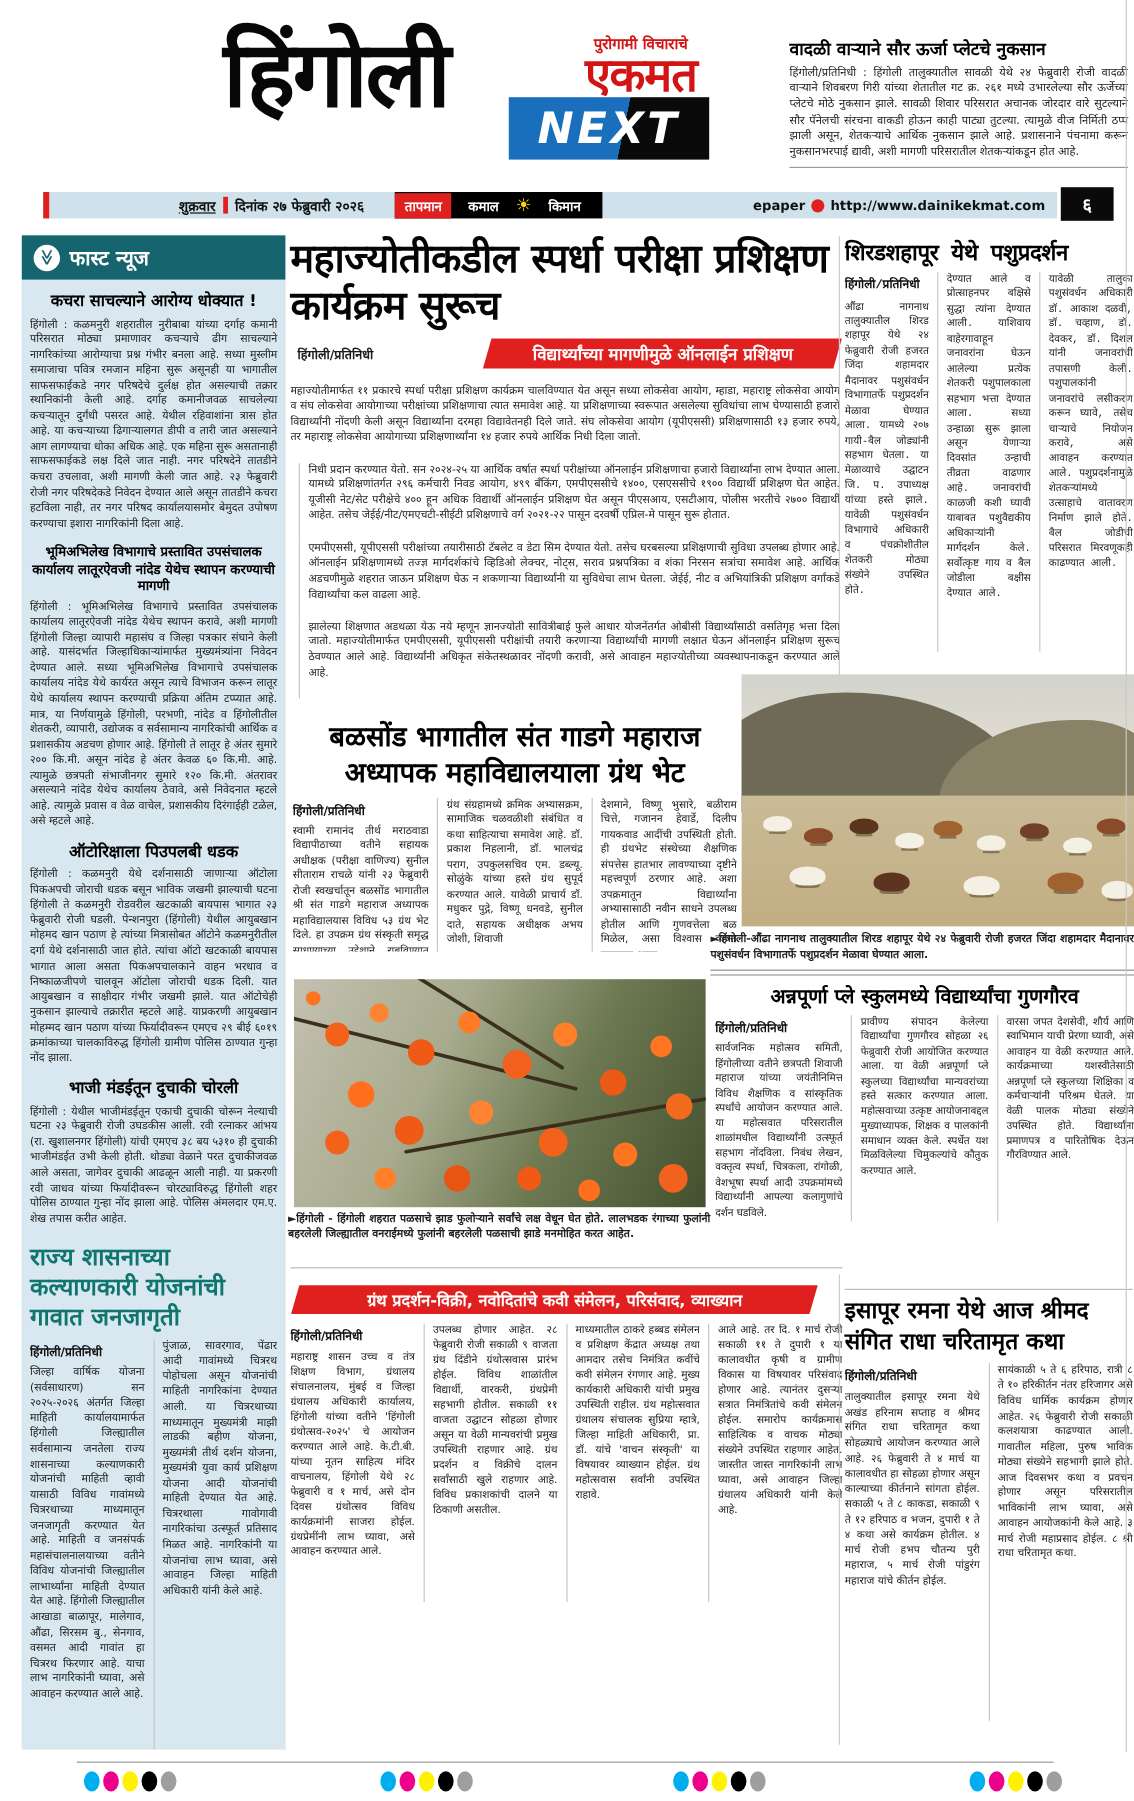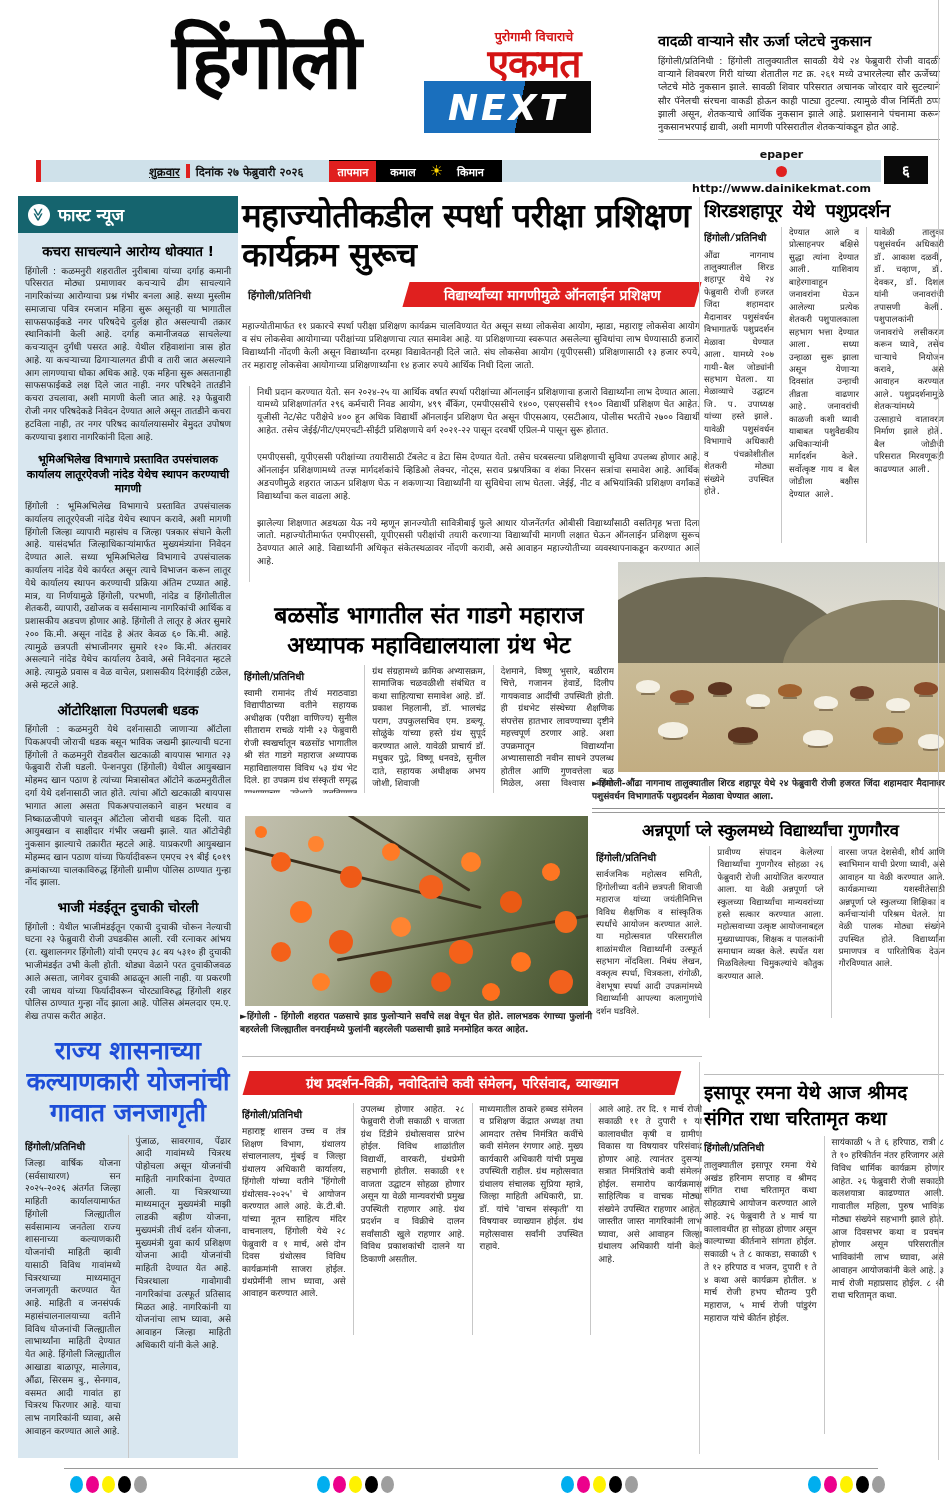--- a/index.html
+++ b/index.html
@@ -1,21 +1,21 @@
 <!DOCTYPE html>
 <html><head>
 <meta charset="utf-8">
 <style>
   html,body{margin:0;padding:0;background:#f2f2f2;}
   #page{position:relative;width:945px;height:1501px;background:#ffffff;margin:0 auto;
         font-family:"DejaVu Sans","Liberation Sans",sans-serif;color:#1b1b1b;overflow:hidden;}
   .abs{position:absolute;}
 
   
-  .mast-title{left:172px;top:22px;font-size:76px;font-weight:800;letter-spacing:-2px;color:#070707;line-height:1.05;text-align:center;}
+  .mast-title{left:186px;top:22px;font-size:76px;font-weight:800;letter-spacing:-2px;color:#070707;line-height:1.05;text-align:center;}
   .brand-block{left:468px;top:30px;width:132px;text-align:center;color:#d31414;}
   .brand-tagline{font-size:12.5px;font-weight:bold;line-height:1.1;}
   .brand-name{font-size:39px;font-weight:700;letter-spacing:-1px;line-height:1.05;}
   .next-logo{left:424px;top:81px;width:167px;height:52px;
      background:linear-gradient(102deg,#1a6fbd 0 57%,#0a0a0a 57%);
      display:flex;align-items:center;justify-content:center;}
   .next-logo span{color:#fff;font-style:italic;font-weight:900;font-size:36px;letter-spacing:3px;}
 
   
   .topright{left:658px;top:30px;width:282px;border-bottom:1px solid #9a9a9a;padding-bottom:6px;}
@@ -25,37 +25,37 @@
   
   .datebar{left:36px;top:160px;width:845px;height:22px;background:#cfe1ea;display:flex;align-items:center;}
   .bar-accent{width:5px;height:22px;background:#e0201f;}
   .bar-day{margin-left:108px;font-weight:bold;font-size:11.5px;color:#111;text-decoration:underline;}
   .bar-redsep{width:4px;height:14px;background:#e0201f;margin:0 6px;}
   .bar-date{font-weight:bold;font-size:11.5px;color:#111;}
   .tempbox{margin-left:26px;background:#000;color:#fff;display:flex;align-items:center;gap:14px;height:22px;padding-right:18px;}
   .templabel{background:#e0201f;padding:3px 8px;font-size:11px;font-weight:bold;}
   .templbl{font-size:11px;font-weight:bold;}
   .sun{color:#ffd400;font-size:15px;line-height:1;}
-  .epaper-group{margin-left:auto;margin-right:10px;display:flex;align-items:center;gap:5px;font-size:11px;font-weight:bold;color:#111;flex-direction:column;}
+  .epaper-group{margin-left:auto;margin-right:10px;display:flex;align-items:center;gap:5px;font-size:11px;font-weight:bold;color:#111;}
   .ered{width:11px;height:11px;border-radius:50%;background:#e0201f;display:inline-block;}
   .pagebox{left:884px;top:156px;width:44px;height:28px;background:#0a0a0a;color:#fff;display:flex;align-items:center;justify-content:center;font-size:15px;font-weight:bold;}
 
   
   .leftcol{left:18px;top:196px;width:220px;height:1262px;background:#d9e7f0;overflow:hidden;}
   .fn-header{height:37px;background:#15646e;display:flex;align-items:center;gap:8px;padding:0 10px;}
   .fn-icon{width:22px;height:22px;border-radius:50%;background:#fff;color:#15646e;display:flex;align-items:center;justify-content:center;flex:0 0 auto;}
   .fn-icon span{display:inline-block;transform:rotate(90deg);font-weight:bold;font-size:13px;line-height:1;}
   .fn-title{color:#fff;font-size:17px;font-weight:bold;}
   .fn-art{padding:7px 7px 0 7px;}
   .fn-head{font-size:13.5px;font-weight:800;text-align:center;line-height:1.3;color:#000;margin:3px 0 4px;}
   .fn-head.small{font-size:11px;}
   .fn-body{font-size:9px;line-height:1.42;text-align:justify;color:#1b1b1b;}
 
   .welfare{padding:12px 7px 0 7px;}
-  .wf-head{font-size:25px;font-weight:800;line-height:1.25;color:#1d4ed8;text-align:center;}
+  .wf-head{font-size:20px;font-weight:800;line-height:1.25;color:#0f766e;}
   .byline{font-size:10px;font-weight:bold;color:#111;margin:5px 0 3px;}
   .cols{display:flex;}
   .col{flex:1;overflow:hidden;}
   .cols .col + .col{border-left:1px solid #c7c7c7;margin-left:7px;padding-left:7px;}
 
   
   .main-art{left:242px;top:197px;width:458px;}
   .main-head{font-size:33px;font-weight:800;line-height:1.17;letter-spacing:-0.5px;color:#050505;}
   .main-bylinerow{position:relative;height:30px;margin-top:8px;}
   .main-byline{position:absolute;left:6px;top:6px;font-size:10.5px;font-weight:bold;}

